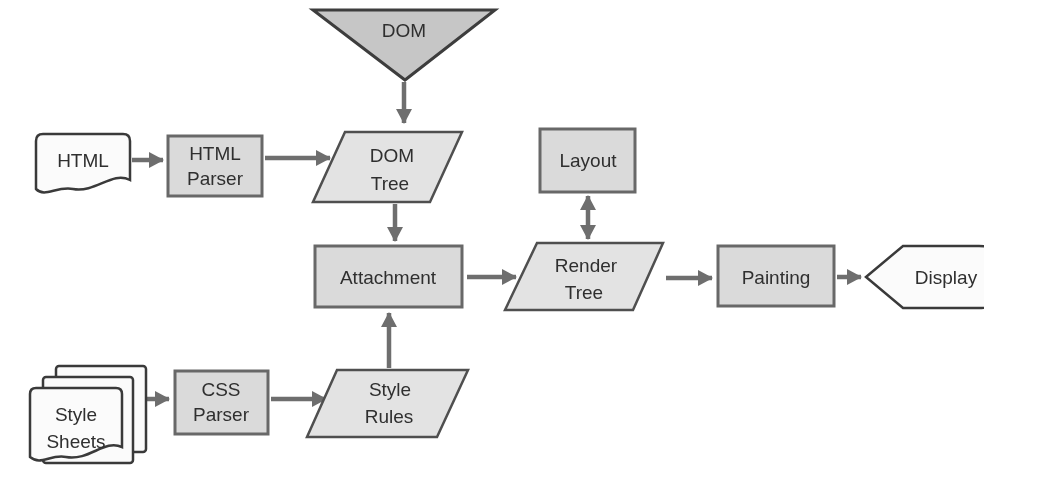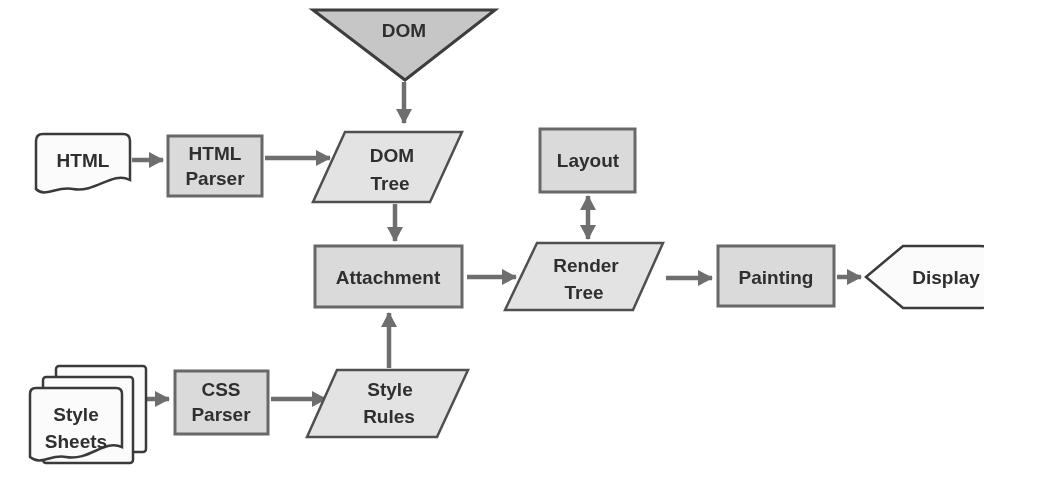--- a/index.html
+++ b/index.html
@@ -6,21 +6,20 @@
     margin: 0;
     padding: 0;
     background: var(--bg, #ffffff);
   }
   .stage {
     width: 984px;
     height: 478px;
     position: relative;
     background: var(--bg, #ffffff);
     overflow: hidden;
-    font-weight: bold;
   }
   svg { display: block; }
   .node-label {
     font-family: "Liberation Sans", sans-serif;
     font-size: 19px;
     fill: var(--text, #2f2f2f);
     text-anchor: middle;
   }
   .edge {
     stroke: var(--arrow, #6e6e6e);

